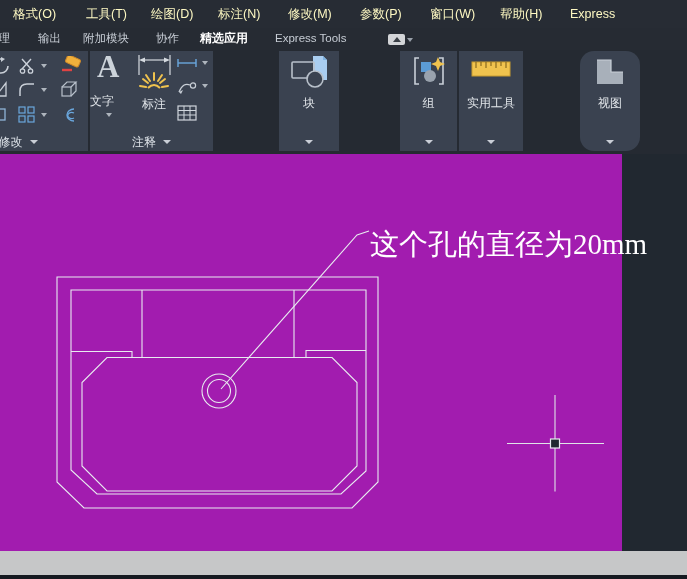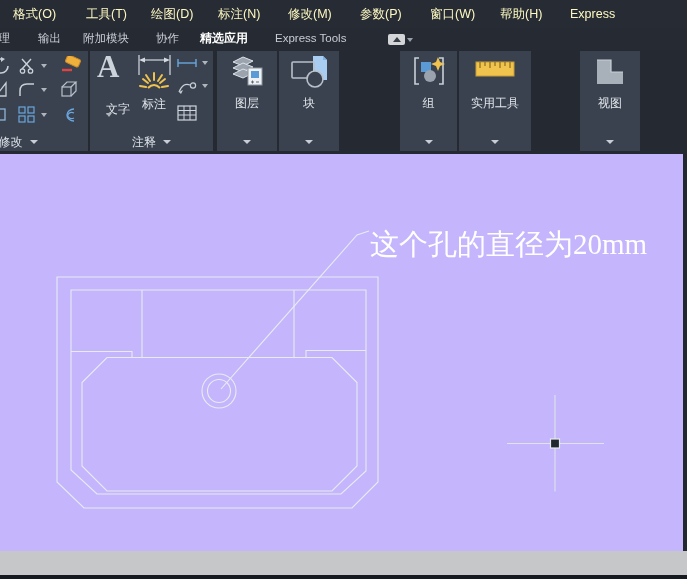--- a/index.html
+++ b/index.html
@@ -25,21 +25,21 @@
   .panel .label-row{position:absolute;left:0;bottom:0;width:100%;height:18px;display:flex;align-items:center;justify-content:center;gap:7px;}
   .panel .label-row .ptxt{color:#dbe0e6;font-size:12px;line-height:18px;}
   .tri{width:0;height:0;border-left:4px solid transparent;border-right:4px solid transparent;border-top:4.5px solid #c9ced6;}
   .big-icon{position:absolute;top:3px;left:0;width:100%;display:flex;justify-content:center;}
   .big-label{position:absolute;top:44px;left:0;width:100%;text-align:center;color:#e2e6ea;font-size:12px;white-space:nowrap;}
   .mini{position:absolute;}
   .small-drop{position:absolute;width:0;height:0;border-left:3.5px solid transparent;border-right:3.5px solid transparent;border-top:4px solid #aeb5bd;}
   .a-glyph{font-family:"Liberation Serif","DejaVu Serif",serif;font-weight:bold;font-size:31px;line-height:26px;color:#ccd3da;}
   .btn-label{position:absolute;color:#e2e6ea;font-size:12px;white-space:nowrap;}
   
-  .canvas{position:absolute;left:0;top:154px;width:683px;height:397px;background:#c4b5fd;}
+  .canvas{position:absolute;left:0;top:154px;width:622px;height:397px;background:#a21caf;}
   .cad-text{font-family:"Liberation Serif","DejaVu Serif",serif;fill:#ffffff;}
   
   .bottom-gray{position:absolute;left:0;top:551px;width:687px;height:24px;background:#c6c7c8;}
   .bottom-dark{position:absolute;left:0;top:575px;width:687px;height:4px;background:#151920;}
 </style>
 </head>
 <body>
 
 <div class="menu-bar">
   <div class="menu-item" style="left:13px">格式(O)</div>
@@ -112,21 +112,21 @@
       <path d="M14,7 A4,3 0 1 0 14,12" fill="none" stroke="#6aa7dd" stroke-width="1.3"></path>
     </svg>
     <div class="label-row">
       <span class="ptxt">修改</span>
       <span class="tri"></span>
     </div>
   </div>
 
   <div class="panel" style="left:90px;width:123px;">
     <div class="mini a-glyph" style="left:7px;top:3px">A</div>
-    <div class="btn-label" style="left:0;top:50px;width:40px;text-align:right">文字</div>
+    <div class="btn-label" style="left:0;top:42px;width:40px;text-align:left">文字</div>
     <div class="small-drop" style="left:16px;top:62px"></div>
     <svg class="mini" style="left:46px;top:3px" width="37" height="41">
       <path d="M3,1 V21 M34,1 V21" stroke="#d5dae0" stroke-width="1.2"></path>
       <path d="M6,6 H31" stroke="#d5dae0" stroke-width="1.2"></path>
       <path d="M3,6 L9,3.5 V8.5 Z" fill="#d5dae0"></path>
         <path d="M34,6 L28,3.5 V8.5 Z" fill="#d5dae0"></path>
       <g stroke="#f0c34e" stroke-width="2" stroke-linecap="round">
         <path d="M18,26 L18,19"></path>
           <path d="M12,29 L7,25"></path>
           <path d="M24,29 L29,25"></path>
@@ -152,38 +152,20 @@
     <svg class="mini" style="left:87px;top:54px" width="20" height="16">
       <rect x="1" y="1" width="18" height="14" fill="none" stroke="#d0d6dd" stroke-width="1.2"></rect>
       <path d="M1,5.5 H19 M1,10 H19 M7,1 V15 M13,1 V15" stroke="#d0d6dd" stroke-width="1"></path>
     </svg>
     <div class="label-row">
       <span class="ptxt">注释</span>
       <span class="tri"></span>
     </div>
   </div>
 
-  <div class="panel" style="left:217px;width:60px;">
-    <div class="big-icon">
-      <svg width="36" height="37">
-        <g fill="#9aa3ae" stroke="#dfe4ea" stroke-width="1">
-          <path d="M4,8 L14,3 L24,7 L14,12 Z"></path>
-          <path d="M4,14 L14,9 L24,13 L14,18 Z"></path>
-          <path d="M4,20 L14,15 L24,19 L14,24 Z"></path>
-        </g>
-        <rect x="19" y="14" width="14" height="17" fill="#eef1f4" stroke="#8b939d"></rect>
-        <rect x="22" y="17" width="8" height="7" fill="#5b9bd5"></rect>
-        <path d="M22,28 l3,0 m-1.5,-1.5 l0,3 M27,28 l3,0" stroke="#5f6771" stroke-width="1"></path>
-      </svg>
-    </div>
-    <div class="big-label">图层</div>
-    <div class="label-row">
-        <span class="tri"></span>
-      </div>
-  </div>
 
   <div class="panel" style="left:279px;width:60px;">
     <div class="big-icon">
       <svg width="40" height="36">
         <path d="M24,2 H34 L38,6 V26 H24 Z" fill="#a9cdf0"></path>
         <path d="M34,2 L34,6 L38,6" fill="#7fb2e0"></path>
         <rect x="3" y="8" width="22" height="16" rx="1" fill="none" stroke="#b8c0ca" stroke-width="1.6"></rect>
         <circle cx="26" cy="25" r="8" fill="#3a4250" stroke="#b8c0ca" stroke-width="1.6"></circle>
       </svg>
     </div>
@@ -203,35 +185,35 @@
         <circle cx="19" cy="22" r="6" fill="#99a2ad"></circle>
         <path d="M27,3 L29,8 L34,10 L29,12 L27,17 L25,12 L20,10 L25,8 Z" fill="#f0c34e"></path>
       </svg>
     </div>
     <div class="big-label">组</div>
     <div class="label-row">
         <span class="tri"></span>
       </div>
   </div>
 
-  <div class="panel" style="left:459px;width:72px;">
+  <div class="panel" style="left:459px;width:64px;">
     <div class="big-icon" style="top:8px">
       <svg width="40" height="22">
         <rect x="1" y="3" width="38" height="14" fill="#f0c34e" stroke="#c89b2e"></rect>
         <path d="M5,3 V9 M10,3 V7 M15,3 V9 M20,3 V7 M25,3 V9 M30,3 V7 M35,3 V9" stroke="#8a6b1e" stroke-width="1.2"></path>
       </svg>
     </div>
     <div class="big-label">实用工具</div>
     <div class="label-row">
         <span class="tri"></span>
       </div>
   </div>
 
 
-  <div class="panel" style="left:580px;width:60px;">
+  <div class="panel" style="left:580px;width:60px;border-radius:14px;">
     <div class="big-icon" style="top:6px">
       <svg width="36" height="30">
         <path d="M5,3 H19 V15 H31 V27 H5 Z" fill="#a8b0ba"></path>
         <path d="M5,3 H19 V15 H31" fill="none" stroke="#c9d0d8" stroke-width="1.2"></path>
       </svg>
     </div>
     <div class="big-label">视图</div>
     <div class="label-row">
         <span class="tri"></span>
       </div>

